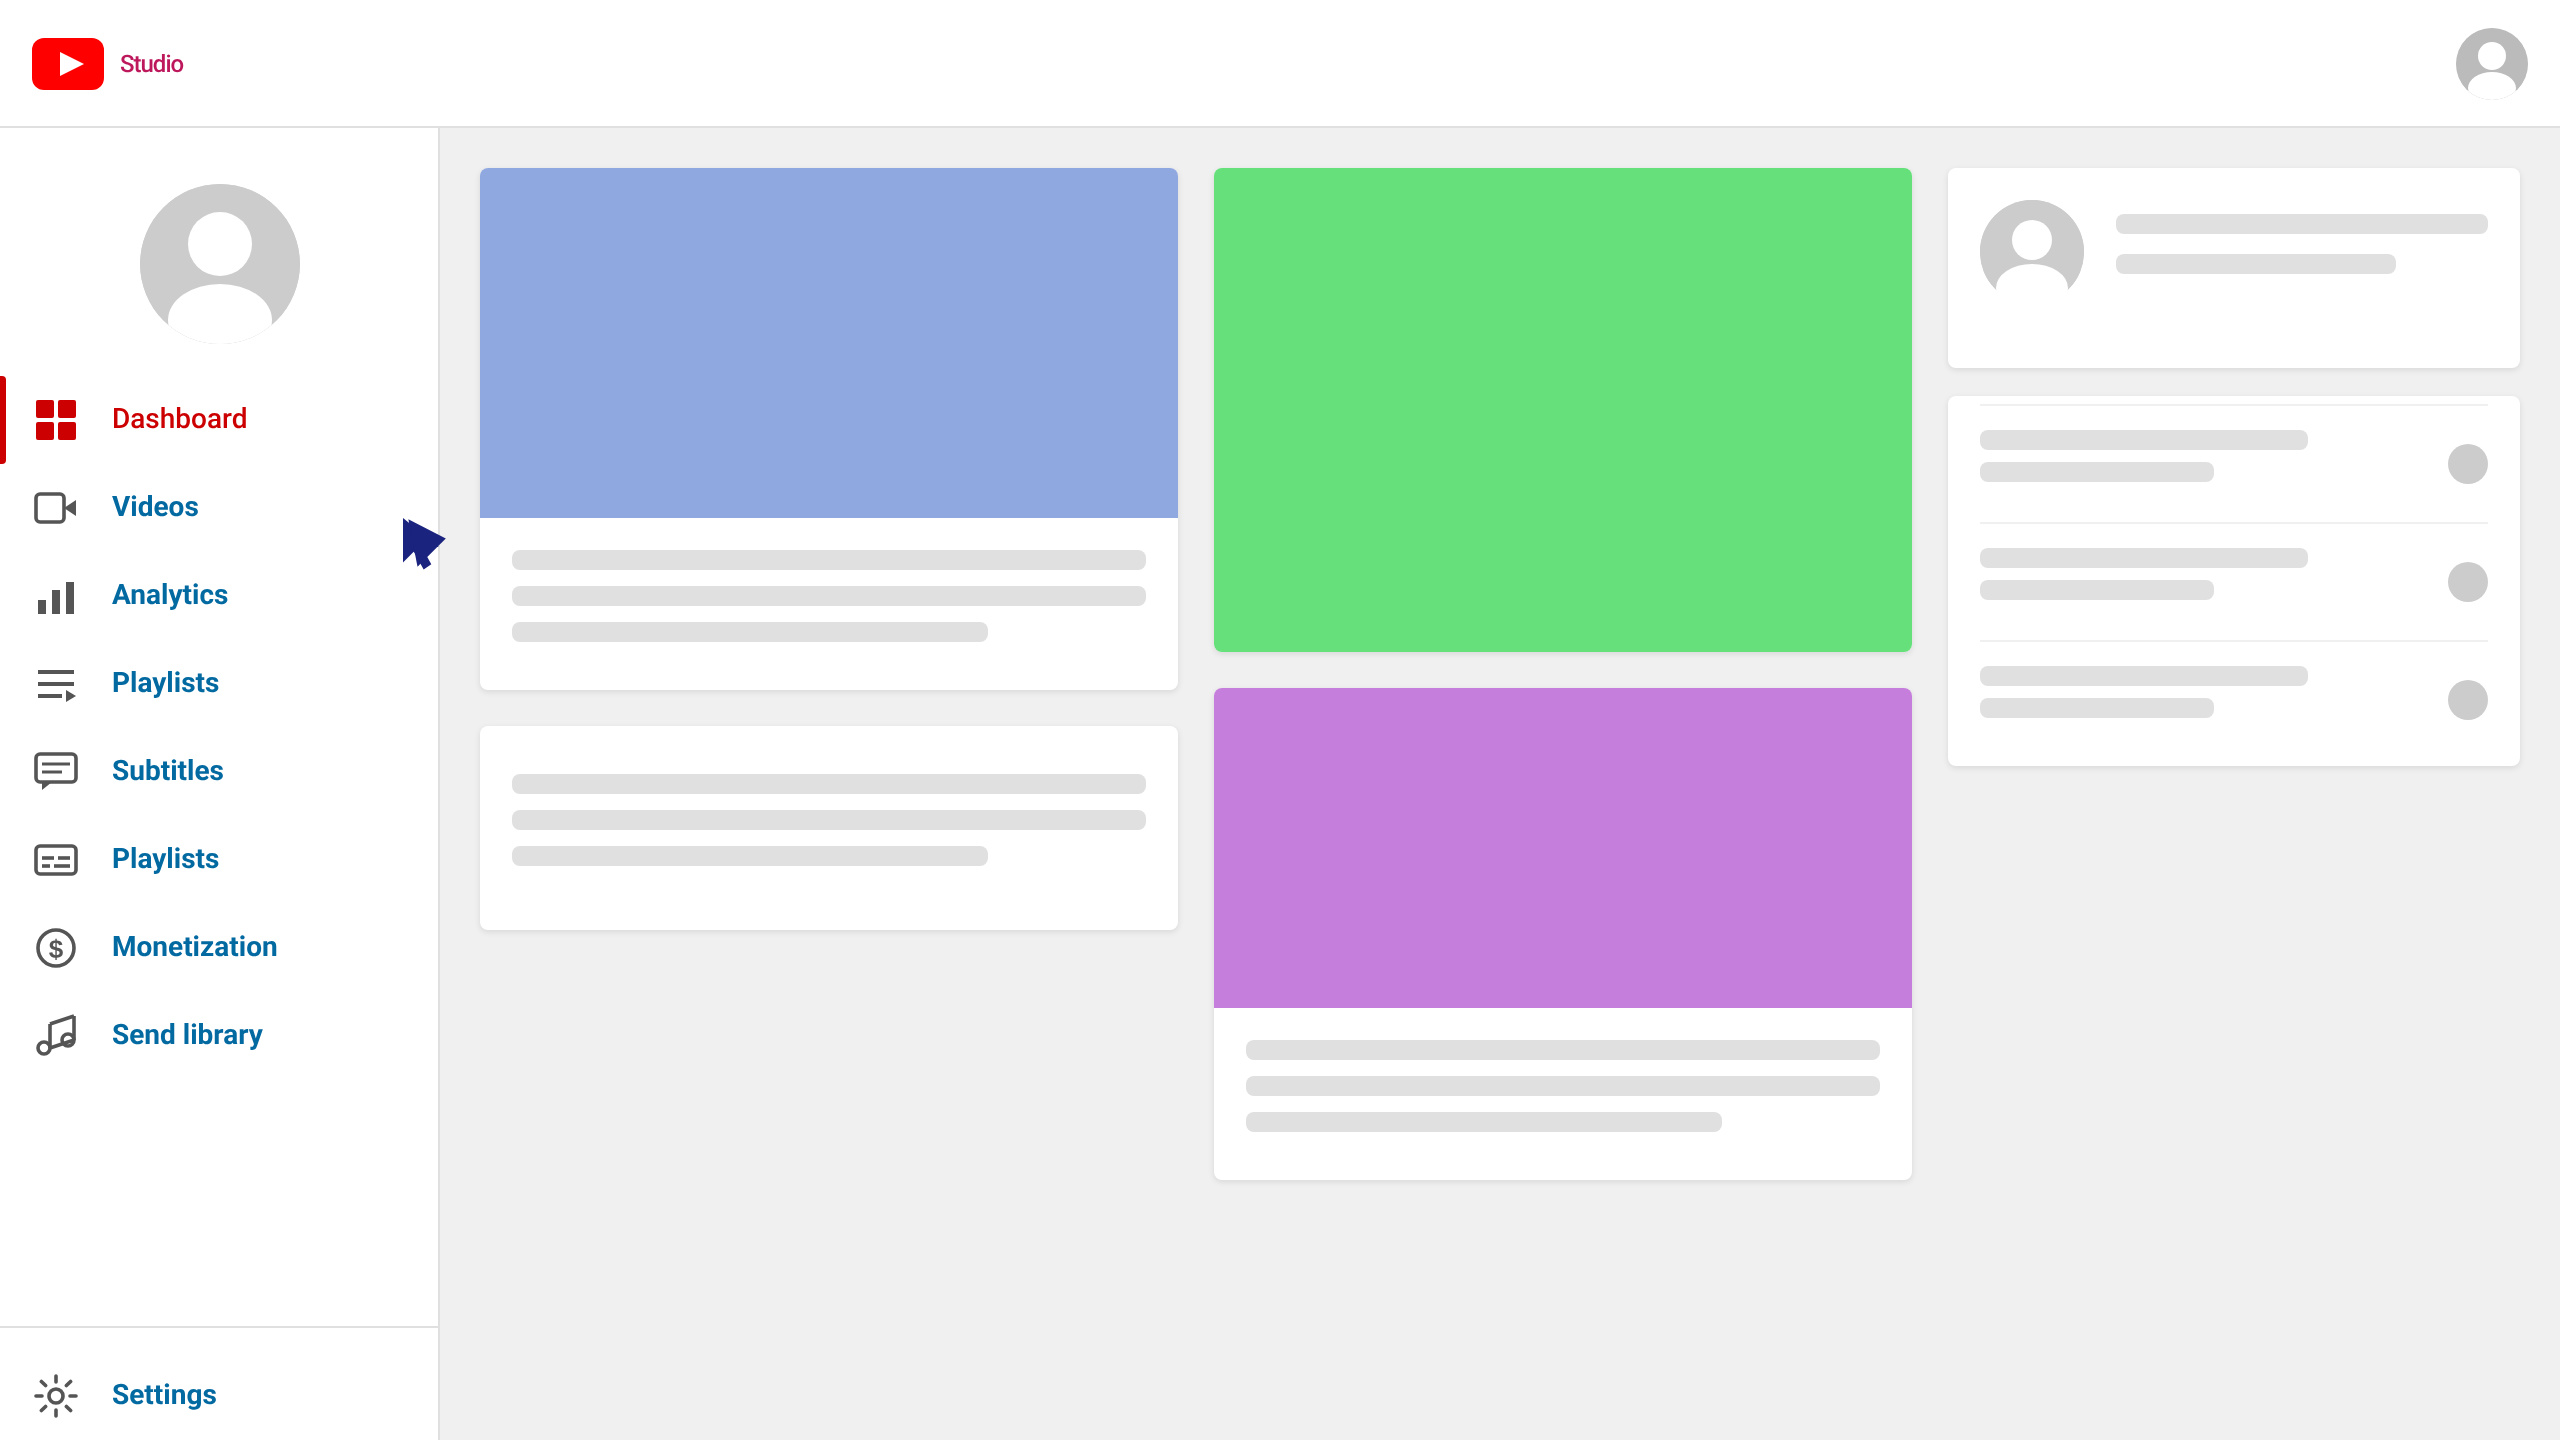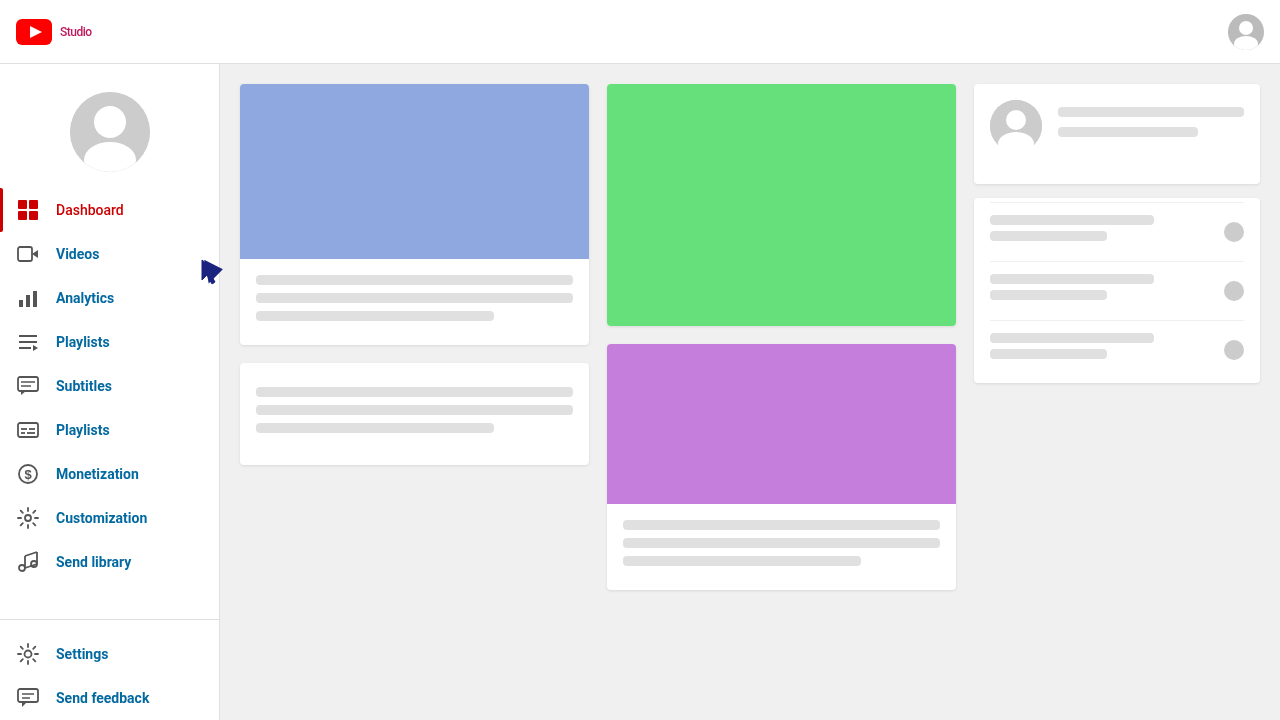--- a/index.html
+++ b/index.html
@@ -202,29 +202,20 @@
     <div class="nav-item">
       <span class="nav-icon">
         <svg width="22" height="22" viewBox="0 0 22 22">
             <circle cx="11" cy="11" r="9" fill="none" stroke="#555" stroke-width="1.8"></circle>
             <text x="11" y="16" text-anchor="middle" font-size="13" fill="#555" font-family="Arial">$</text>
           </svg>
       </span>
       <span>Monetization</span>
     </div>
 
-    <div class="nav-item">
-      <span class="nav-icon">
-        <svg width="22" height="22" viewBox="0 0 22 22">
-            <circle cx="11" cy="11" r="3" fill="none" stroke="#555" stroke-width="1.8"></circle>
-            <path d="M11 1v3M11 18v3M1 11h3M18 11h3M3.7 3.7l2.1 2.1M16.2 16.2l2.1 2.1M3.7 18.3l2.1-2.1M16.2 5.8l2.1-2.1" stroke="#555" stroke-width="1.8" stroke-linecap="round"></path>
-          </svg>
-      </span>
-      <span>Customization</span>
-    </div>
 
     <div class="nav-item">
       <span class="nav-icon">
         <svg width="22" height="22" viewBox="0 0 22 22">
             <rect x="2" y="14" width="6" height="6" rx="3" fill="none" stroke="#555" stroke-width="1.8"></rect>
             <rect x="14" y="10" width="6" height="6" rx="3" fill="none" stroke="#555" stroke-width="1.8"></rect>
             <line x1="8" y1="17" x2="20" y2="13" stroke="#555" stroke-width="1.8"></line>
             <line x1="8" y1="17" x2="8" y2="5" stroke="#555" stroke-width="1.8"></line>
             <line x1="20" y1="13" x2="20" y2="1" stroke="#555" stroke-width="1.8"></line>
             <line x1="8" y1="5" x2="20" y2="1" stroke="#555" stroke-width="1.8"></line>
@@ -239,31 +230,20 @@
     <div class="nav-item">
       <span class="nav-icon">
         <svg width="22" height="22" viewBox="0 0 22 22">
             <circle cx="11" cy="11" r="3.5" fill="none" stroke="#555" stroke-width="1.8"></circle>
             <path d="M11 1v3M11 18v3M1 11h3M18 11h3M3.7 3.7l2.1 2.1M16.2 16.2l2.1 2.1M3.7 18.3l2.1-2.1M16.2 5.8l2.1-2.1" stroke="#555" stroke-width="1.8" stroke-linecap="round"></path>
           </svg>
       </span>
       <span>Settings</span>
     </div>
 
-    <div class="nav-item">
-      <span class="nav-icon">
-        <svg width="22" height="22" viewBox="0 0 22 22">
-            <rect x="1" y="2" width="20" height="13" rx="2" fill="none" stroke="#555" stroke-width="1.8"></rect>
-            <line x1="5" y1="7" x2="17" y2="7" stroke="#555" stroke-width="1.5"></line>
-            <line x1="5" y1="11" x2="13" y2="11" stroke="#555" stroke-width="1.5"></line>
-            <polygon points="5,20 5,15 10,15" fill="#555"></polygon>
-          </svg>
-      </span>
-      <span>Send feedback</span>
-    </div>
   </div>
 </div>
 
 <div class="cursor">
   <svg width="24" height="28" viewBox="0 0 24 28">
     <polygon points="2,2 2,22 7,17 12,26 15,24 10,15 18,15" fill="#1a237e" stroke="#1a237e" stroke-width="1"></polygon>
   </svg>
 </div>
 
 <div class="main-grid">

